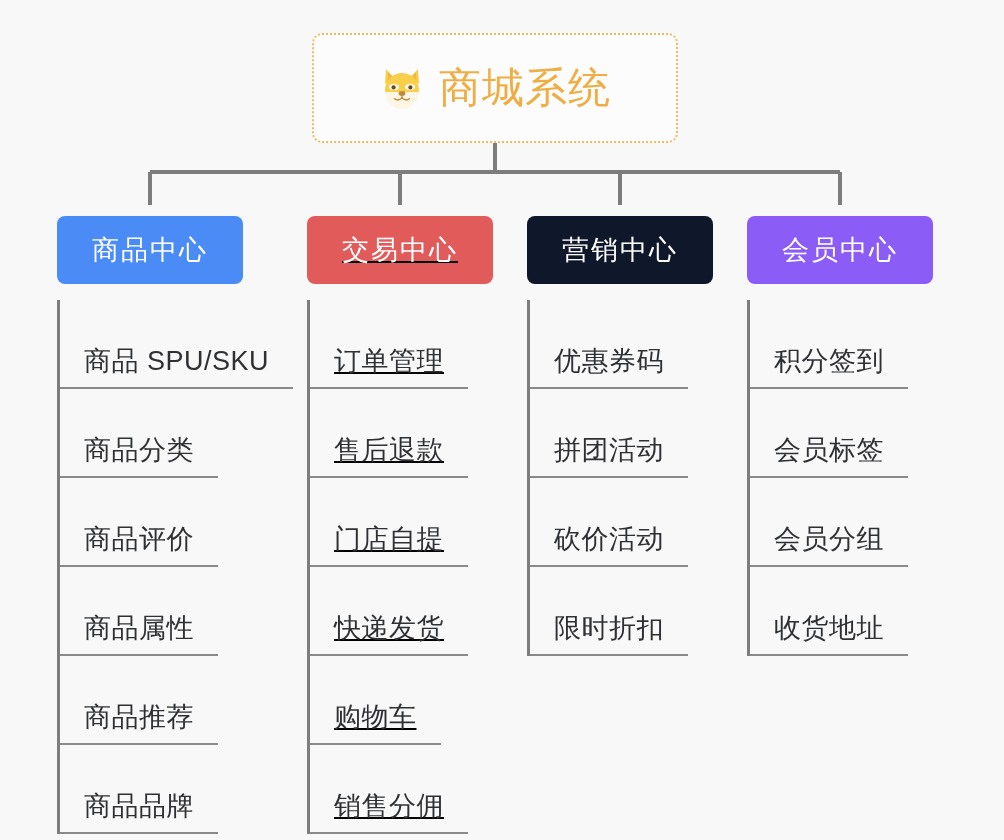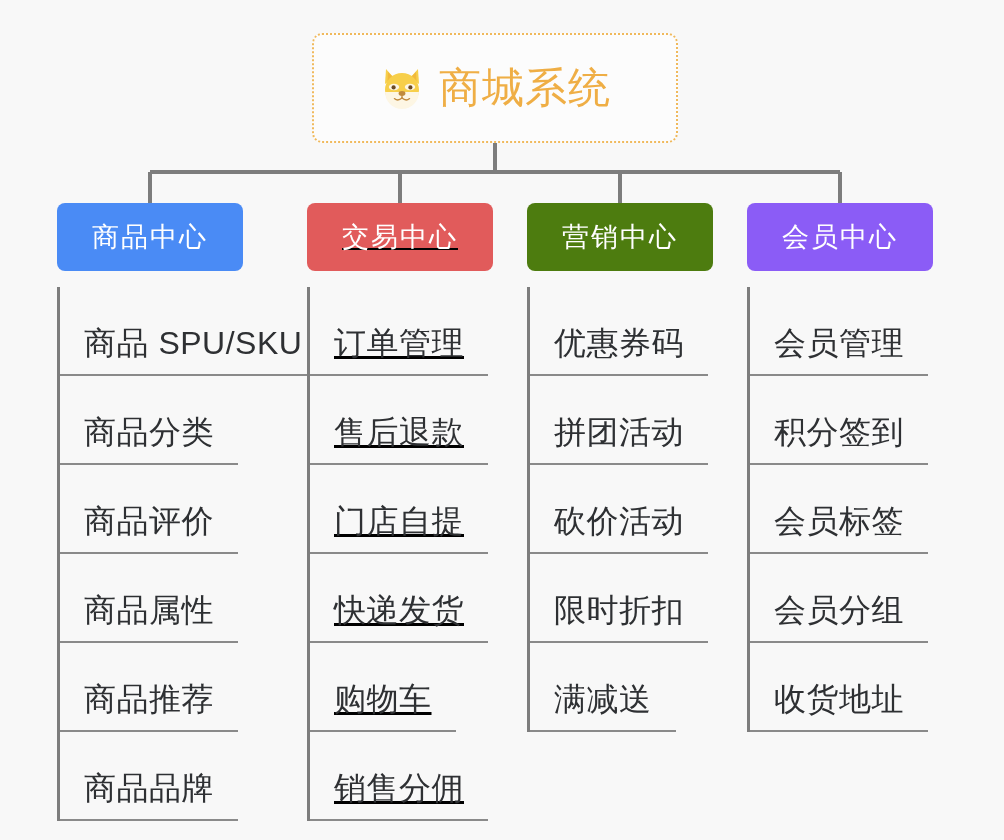--- a/index.html
+++ b/index.html
@@ -59,21 +59,21 @@
 
   
   .columns {
     position: absolute;
     left: 0;
     top: 203px;
     width: 1004px;
   }
   .column {
     position: absolute;
-    top: 0;
+    top: 13px;
   }
   .col-header {
     height: 68px;
     border-radius: 8px;
     display: flex;
     align-items: center;
     justify-content: center;
     color: #ffffff;
     font-size: 27px;
     letter-spacing: 2px;
@@ -88,21 +88,21 @@
   .leaf {
     height: 89px;
     display: flex;
     align-items: flex-end;
     position: relative;
   }
   .leaf-inner {
     display: inline-block;
     border-bottom: 2px solid #8a8a8a;
     padding: 0 24px 8px 24px;
-    font-size: 32px;
+    font-size: 27px;
     color: #2e3033;
     white-space: nowrap;
     letter-spacing: 0.5px;
   }
   
   .leaf-inner { margin-left: -12px; }
 </style>
 </head>
 <body>
 
@@ -189,51 +189,45 @@
         <div class="leaf">
             <span class="leaf-inner">购物车</span>
           </div>
         <div class="leaf">
             <span class="leaf-inner">销售分佣</span>
           </div>
       </div>
     </div>
 
     <div class="column" style="left:527px;width:186px;">
-      <div class="col-header" style="background:#4d7c0f;text-align:center;">
+      <div class="col-header" style="background:#0f172a;text-align:center;">
         <span>营销中心</span>
       </div>
       <div class="col-body">
         <div class="leaf">
             <span class="leaf-inner">优惠券码</span>
           </div>
         <div class="leaf">
             <span class="leaf-inner">拼团活动</span>
           </div>
         <div class="leaf">
             <span class="leaf-inner">砍价活动</span>
           </div>
         <div class="leaf">
             <span class="leaf-inner">限时折扣</span>
-          </div>
-        <div class="leaf">
-            <span class="leaf-inner">满减送</span>
           </div>
       </div>
     </div>
 
     <div class="column" style="left:747px;width:186px;">
       <div class="col-header" style="background:#8b5cf6;">
         <span>会员中心</span>
       </div>
       <div class="col-body">
         <div class="leaf">
-            <span class="leaf-inner">会员管理</span>
-          </div>
-        <div class="leaf">
             <span class="leaf-inner">积分签到</span>
           </div>
         <div class="leaf">
             <span class="leaf-inner">会员标签</span>
           </div>
         <div class="leaf">
             <span class="leaf-inner">会员分组</span>
           </div>
         <div class="leaf">
             <span class="leaf-inner">收货地址</span>

